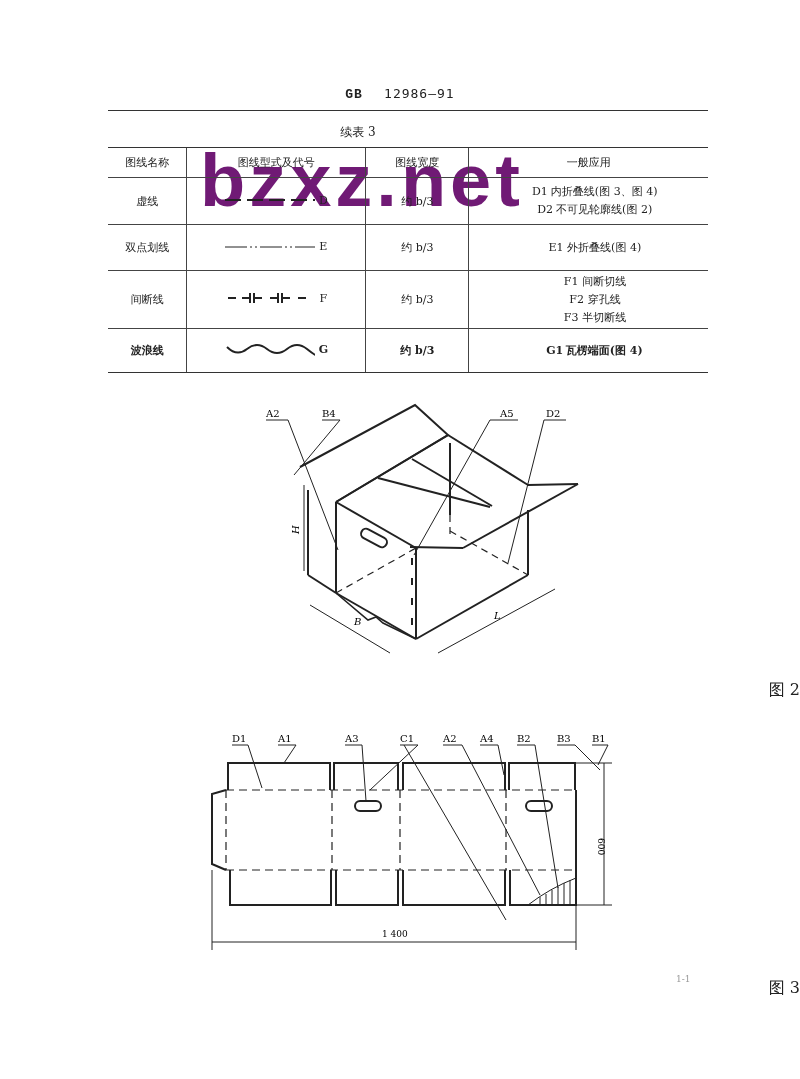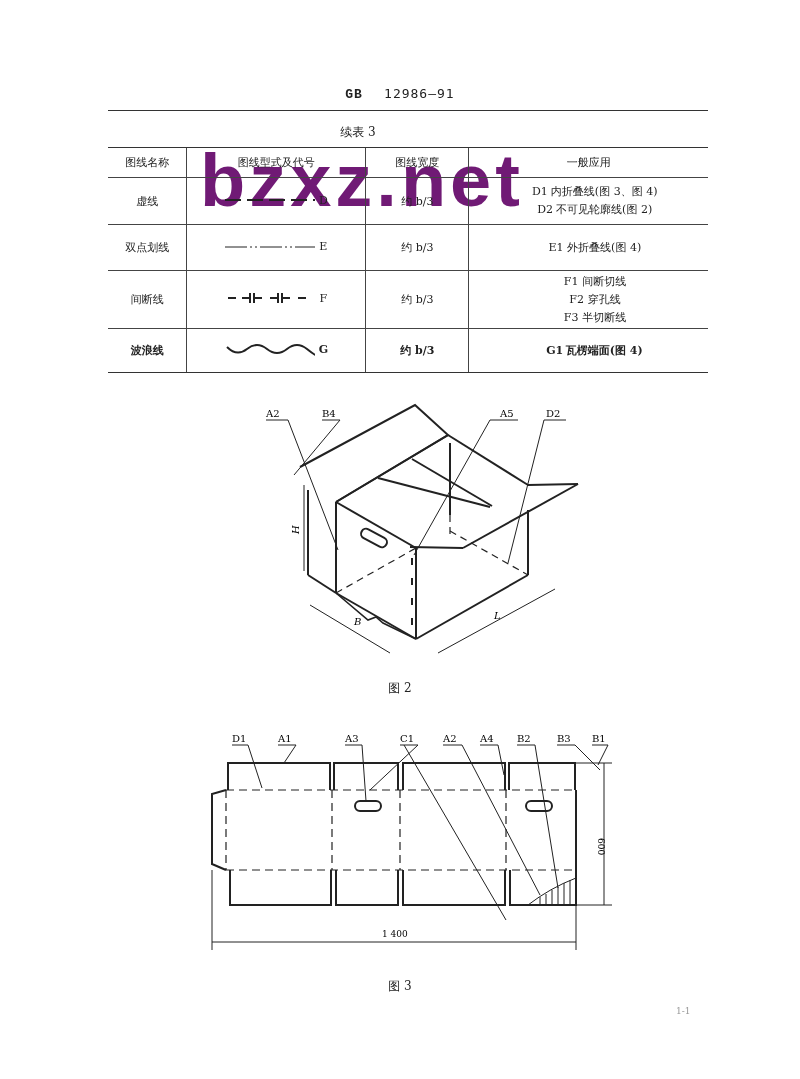--- a/index.html
+++ b/index.html
@@ -17,22 +17,22 @@
   table.lines th { height:27px; }
   table.lines tr.top th { border-top:1.5px solid #333; }
   table.lines tr.last td { border-bottom:1.5px solid #333;font-weight:bold; }
   table.lines td, table.lines th { border-left:1px solid #444; }
   table.lines td:first-child, table.lines th:first-child { border-left:none; }
   .c1 { width:78px; } .c2 { width:178px; } .c3 { width:102px; } .c4 { width:242px; }
   td.app { text-align:right; padding-left:10px; line-height:18px; }
   td.app .code { display:inline-block; width:22px; }
   .sample { display:inline-flex; align-items:center; gap:4px; }
   .fig { position:absolute; }
-  .caption { position:absolute; width:800px; left:0; text-align:center; font-size:12px; }
-  .pagefoot { position:absolute; top:1006px; left:676px; font-size:9px; color:#999; }
+  .caption { position:absolute; width:800px; left:0; text-align:right; font-size:16px; }
+  .pagefoot { position:absolute; top:974px; left:676px; font-size:9px; color:#999; }
   svg text { font-family:"DejaVu Serif", serif; }
 </style>
 </head>
 <body>
 
 <div class="std-header">
   <b>GB</b>
   <span class="num">12986—91</span>
 </div>
 <div class="hr-top"></div>

